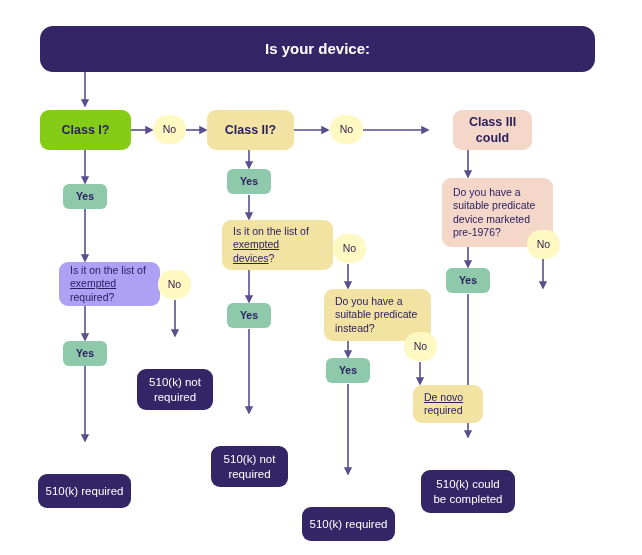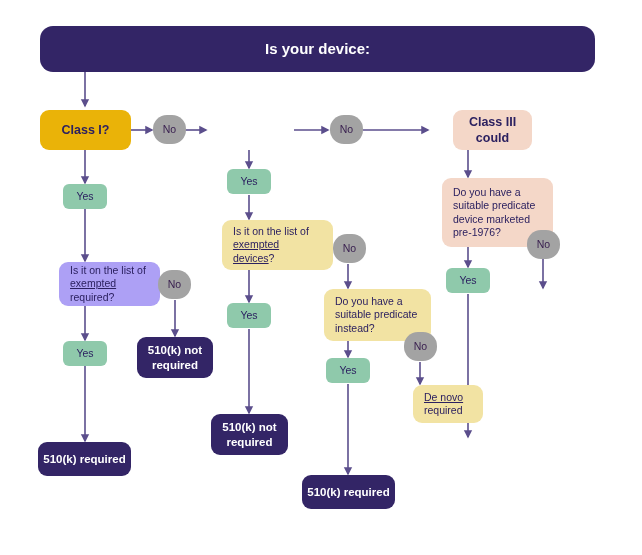--- a/index.html
+++ b/index.html
@@ -40,21 +40,21 @@
 
   
   .v-header {
     background: #332566;
     color: #ffffff;
     font-weight: bold;
     font-size: 15px;
     border-radius: 13px;
   }
   .v-purple {
-    background: #eab308;
+    background: #84cc16;
     color: #2C2160;
     font-weight: bold;
     font-size: 12.5px;
   }
   .v-purple-q {
     background: #ADA0F5;
     color: #2C2160;
     font-weight: normal;
     font-size: 10.5px;
     padding: 0 11px;
@@ -81,36 +81,37 @@
   .v-peach-q {
     background: #F4D7C8;
     color: #2C2160;
     font-weight: normal;
     font-size: 10.5px;
     padding: 0 11px;
   }
   .v-green {
     background: #8FC9AB;
     color: #2C2160;
-    font-weight: normal;
+    font-weight: bold;
     font-size: 10.5px;
     border-radius: 6px;
   }
   .v-orange {
-    background: #a3a3a3;
+    background: #fef9c3;
     color: #3A2150;
     font-weight: normal;
     font-size: 10.5px;
     border-radius: 14px;
   }
   .v-navy {
     background: #332566;
     color: #ffffff;
-    font-weight: bold;
+    font-weight: normal;
     font-size: 11.5px;
+    margin-top: 32px;
   }
   .u { text-decoration: underline; }
 </style>
 </head>
 <body>
 
 <div id="flowchart-canvas">
 
   <svg id="connectors" viewBox="0 0 642 555" xmlns="http://www.w3.org/2000/svg">
     <defs>
@@ -179,20 +180,23 @@
   </div>
 
   <div class="node center v-purple" style="left:40px; top:110px; width:91px; height:40px;">
     <span class="txt">Class I?</span>
   </div>
 
   <div class="node center v-orange" style="left:153px; top:115px; width:33px; height:29px;">
     <span class="txt">No</span>
   </div>
 
+  <div class="node center v-yellow" style="left:207px; top:110px; width:87px; height:40px;">
+    <span class="txt">Class II?</span>
+  </div>
 
   <div class="node center v-orange" style="left:330px; top:115px; width:33px; height:29px;">
     <span class="txt">No</span>
   </div>
 
   <div class="node center v-peach" style="left:429px; top:110px; width:79px; height:40px;margin-left:24px;">
     <span class="txt">
       <span>Class III</span><br>
       <span>could</span>
     </span>
@@ -292,14 +296,20 @@
 
   <div class="node center v-orange" style="left:527px; top:230px; width:33px; height:29px;">
     <span class="txt">No</span>
   </div>
 
   <div class="node center v-green" style="left:446px; top:268px; width:44px; height:25px;">
     <span class="txt">Yes</span>
   </div>
 
 
+  <div class="node center v-navy" style="left:421px; top:438px; width:94px; height:43px;">
+    <span class="txt">
+      <span>510(k) could</span><br>
+      <span>be completed</span>
+    </span>
+  </div>
 
 </div>
 
 </body></html>

